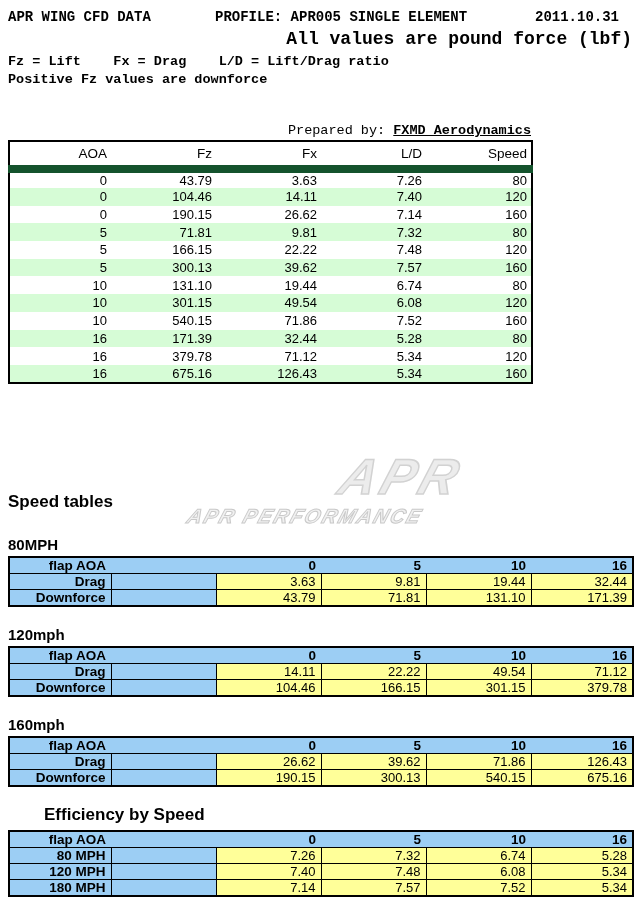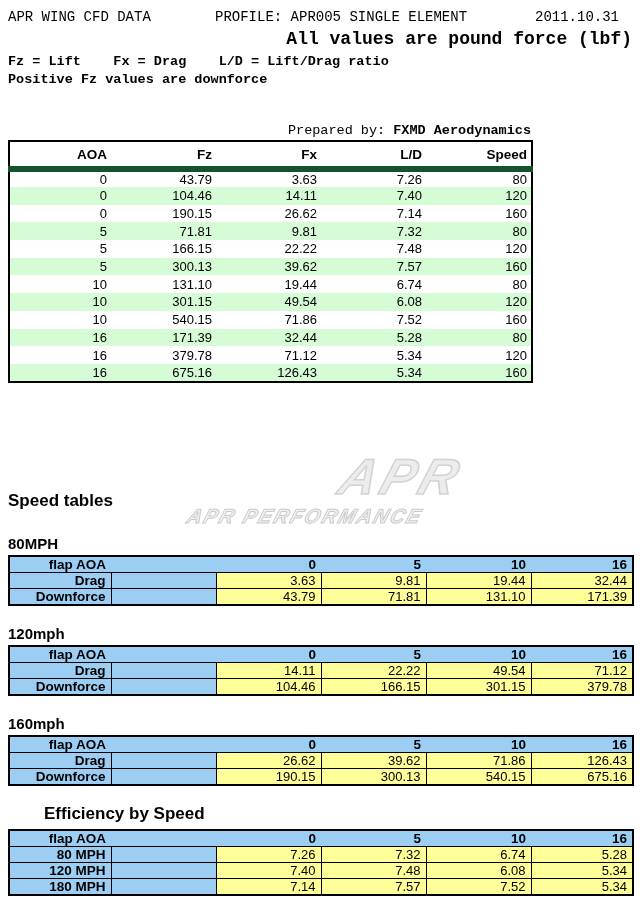--- a/index.html
+++ b/index.html
@@ -8,35 +8,35 @@
     position: relative;
     width: 640px; height: 911px;
     background: #ffffff;
     overflow: hidden;
     font-family: "Liberation Sans", sans-serif;
     color: #000;
   }
   .content { padding: 9px 8px 0 8px; }
 
   
-  .topline { position: relative; height: 18px; font-family: "Liberation Mono", monospace; font-weight: normal; font-size: 14px; }
+  .topline { position: relative; height: 18px; font-family: "Liberation Mono", monospace; font-weight: bold; font-size: 14px; }
   .topline span { position: absolute; top: 0; white-space: nowrap; }
   .t-title { left: 0; }
   .t-profile { left: 207px; }
   .t-date { left: 527px; }
   .subtitle { margin-top: 2px; font-family: "Liberation Mono", monospace; font-weight: bold; font-size: 18px; white-space: pre; text-align: right; }
   .legend { margin-top: 5px; font-family: "Liberation Mono", monospace; font-weight: bold; font-size: 13.5px; white-space: pre; }
   .note { margin-top: 3px; font-family: "Liberation Mono", monospace; font-weight: bold; font-size: 13.5px; white-space: pre; }
   .prepared { margin-top: 36px; width: 523px; text-align: right; font-family: "Liberation Mono", monospace; font-size: 13.5px; white-space: pre; }
-  .prepared .pb-value { font-weight: bold; }
+  .prepared .pb-value { font-weight: bold; text-decoration: underline; }
 
   
   .mtable { margin-top: 2px; border-collapse: collapse; table-layout: fixed; width: 523px; border: 2px solid #000; }
   .mtable td { height: 17.7px; font-size: 13px; text-align: right; padding: 0 4px 0 0; overflow: hidden; }
-  .mtable tr.mhead td { font-weight: bold; font-size: 13.5px; border-bottom: 6px solid #14532d; height: 28px; }
+  .mtable tr.mhead td { font-weight: normal; font-size: 13.5px; border-bottom: 8px solid #14532d; height: 28px; }
   .mtable tr.green td { background: #D6FCD6; }
 
   
   .h2 { font-size: 17px; font-weight: bold; line-height: 20px; }
   .h3 { font-size: 15px; font-weight: bold; line-height: 17px; }
   #speed-tables-heading { margin-top: 108px; }
   #h-80 { margin-top: 24px; }
   #h-120 { margin-top: 19px; }
   #h-160 { margin-top: 19px; }
   #efficiency-heading { margin-top: 18px; margin-left: 36px; }

